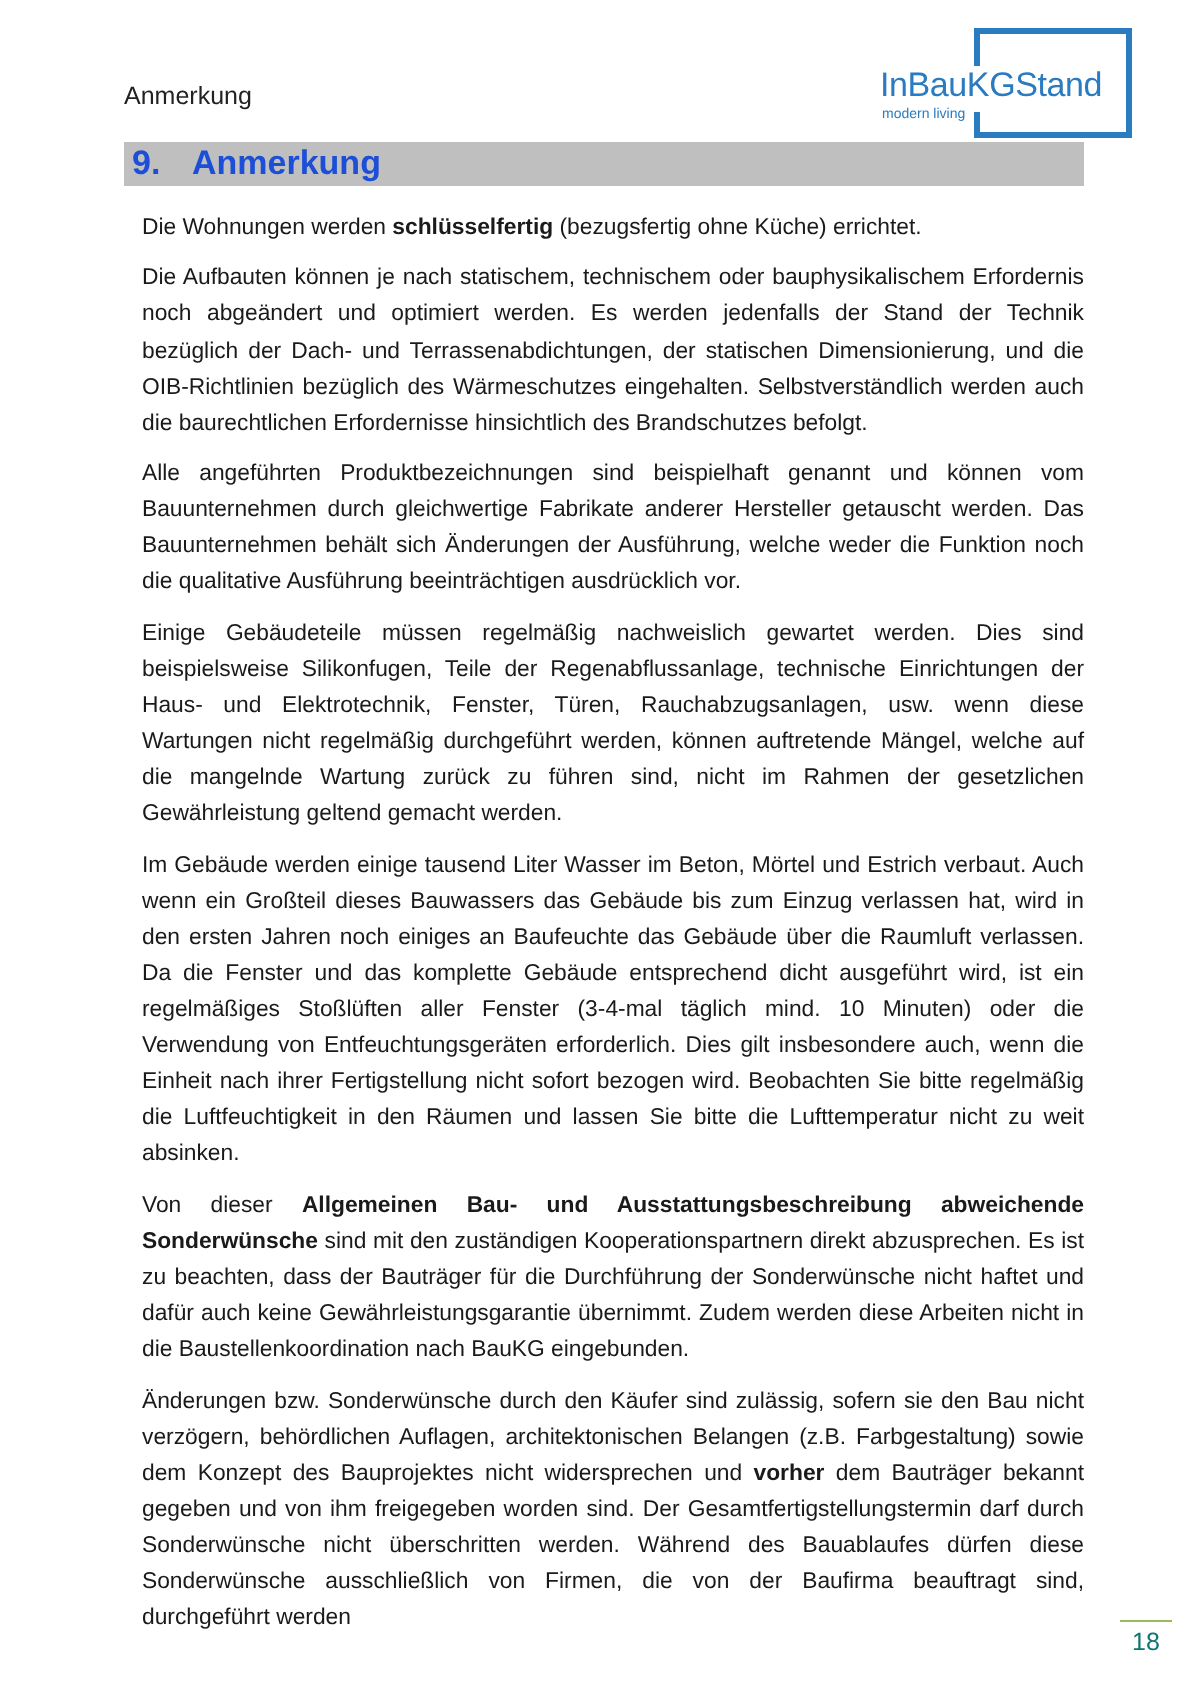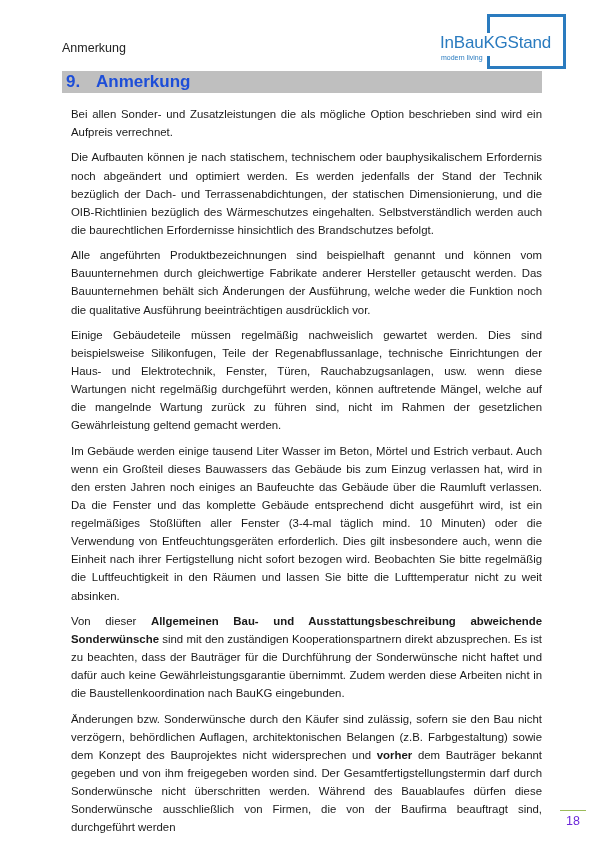--- a/index.html
+++ b/index.html
@@ -16,21 +16,21 @@
     .logo .brand b { font-weight: normal; }
     .logo .brand .light { font-weight: normal; }
     .logo .tagline { position: absolute; left: 5px; top: 42px; font-size: 7px; color: #2a7bbf; white-space: nowrap; }
     .section-bar { position: absolute; left: 62px; top: 71px; width: 480px; height: 22px; background: #bfbfbf; }
     .section-bar .title { position: absolute; left: 4px; top: 0px; font-size: 17px; font-weight: bold; color: #1d4ed8; line-height: 22px; white-space: nowrap; }
     .section-bar .num { display: inline-block; width: 30px; }
     .content { position: absolute; left: 71px; top: 105px; width: 471px; font-size: 11.4px; line-height: 18.1px; color: #1a1a1a; }
     .content p { margin: 0 0 7.3px 0; text-align: justify; }
     .content b { font-weight: bold; }
     .footer-rule { position: absolute; left: 560px; top: 810px; width: 26px; height: 1px; background: #9bbb59; }
-    .page-num { position: absolute; left: 560px; top: 814px; width: 26px; text-align: center; font-size: 12.5px; color: #6d28d9; }
+    .page-num { position: absolute; left: 560px; top: 814px; width: 26px; text-align: center; font-size: 12.5px; color: #0f766e; }
   </style>
 </head>
 <body>
 
 <div class="running-header">Anmerkung</div>
 
 <div class="logo">
   <div class="frame-top"></div>
   <div class="frame-right"></div>
   <div class="frame-bottom"></div>
@@ -38,21 +38,21 @@
   <div class="frame-left-bottom"></div>
   <div class="brand"><b>In</b><span class="light">BauKG</span><b>Stand</b></div>
   <div class="tagline">modern living</div>
 </div>
 
 <div class="section-bar">
   <div class="title"><span class="num">9.</span><span>Anmerkung</span></div>
 </div>
 
 <div class="content" id="content">
-    <p><span>Bei allen Sonder- und Zusatzleistungen die als mögliche Option beschrieben sind wird ein Aufpreis verrechnet.</span></p>
+    <p><span>Die Wohnungen werden </span><b>schlüsselfertig</b><span> (bezugsfertig ohne Küche) errichtet.</span></p>
     <p><span>Die Aufbauten können je nach statischem, technischem oder bauphysikalischem Erfordernis noch abgeändert und optimiert werden. Es werden jedenfalls der Stand der Technik bezüglich der Dach- und Terrassenabdichtungen, der statischen Dimensionierung, und die OIB-Richtlinien bezüglich des Wärmeschutzes eingehalten. Selbstverständlich werden auch die baurechtlichen Erfordernisse hinsichtlich des Brandschutzes befolgt.</span></p>
     <p><span>Alle angeführten Produktbezeichnungen sind beispielhaft genannt und können vom Bauunternehmen durch gleichwertige Fabrikate anderer Hersteller getauscht werden. Das Bauunternehmen behält sich Änderungen der Ausführung, welche weder die Funktion noch die qualitative Ausführung beeinträchtigen ausdrücklich vor.</span></p>
     <p><span>Einige Gebäudeteile müssen regelmäßig nachweislich gewartet werden. Dies sind beispielsweise Silikonfugen, Teile der Regenabflussanlage, technische Einrichtungen der Haus- und Elektrotechnik, Fenster, Türen, Rauchabzugsanlagen, usw. wenn diese Wartungen nicht regelmäßig durchgeführt werden, können auftretende Mängel, welche auf die mangelnde Wartung zurück zu führen sind, nicht im Rahmen der gesetzlichen Gewährleistung geltend gemacht werden.</span></p>
     <p><span>Im Gebäude werden einige tausend Liter Wasser im Beton, Mörtel und Estrich verbaut. Auch wenn ein Großteil dieses Bauwassers das Gebäude bis zum Einzug verlassen hat, wird in den ersten Jahren noch einiges an Baufeuchte das Gebäude über die Raumluft verlassen. Da die Fenster und das komplette Gebäude entsprechend dicht ausgeführt wird, ist ein regelmäßiges Stoßlüften aller Fenster (3-4-mal täglich mind. 10 Minuten) oder die Verwendung von Entfeuchtungsgeräten erforderlich. Dies gilt insbesondere auch, wenn die Einheit nach ihrer Fertigstellung nicht sofort bezogen wird. Beobachten Sie bitte regelmäßig die Luftfeuchtigkeit in den Räumen und lassen Sie bitte die Lufttemperatur nicht zu weit absinken.</span></p>
     <p><span>Von dieser </span><b>Allgemeinen Bau- und Ausstattungsbeschreibung abweichende Sonderwünsche</b><span> sind mit den zuständigen Kooperationspartnern direkt abzusprechen. Es ist zu beachten, dass der Bauträger für die Durchführung der Sonderwünsche nicht haftet und dafür auch keine Gewährleistungsgarantie übernimmt. Zudem werden diese Arbeiten nicht in die Baustellenkoordination nach BauKG eingebunden.</span></p>
     <p><span>Änderungen bzw. Sonderwünsche durch den Käufer sind zulässig, sofern sie den Bau nicht verzögern, behördlichen Auflagen, architektonischen Belangen (z.B. Farbgestaltung) sowie dem Konzept des Bauprojektes nicht widersprechen und </span><b>vorher</b><span> dem Bauträger bekannt gegeben und von ihm freigegeben worden sind. Der Gesamtfertigstellungstermin darf durch Sonderwünsche nicht überschritten werden. Während des Bauablaufes dürfen diese Sonderwünsche ausschließlich von Firmen, die von der Baufirma beauftragt sind, durchgeführt werden</span></p>
   </div>
 
 <div class="footer-rule"></div>
 <div class="page-num">18</div>

